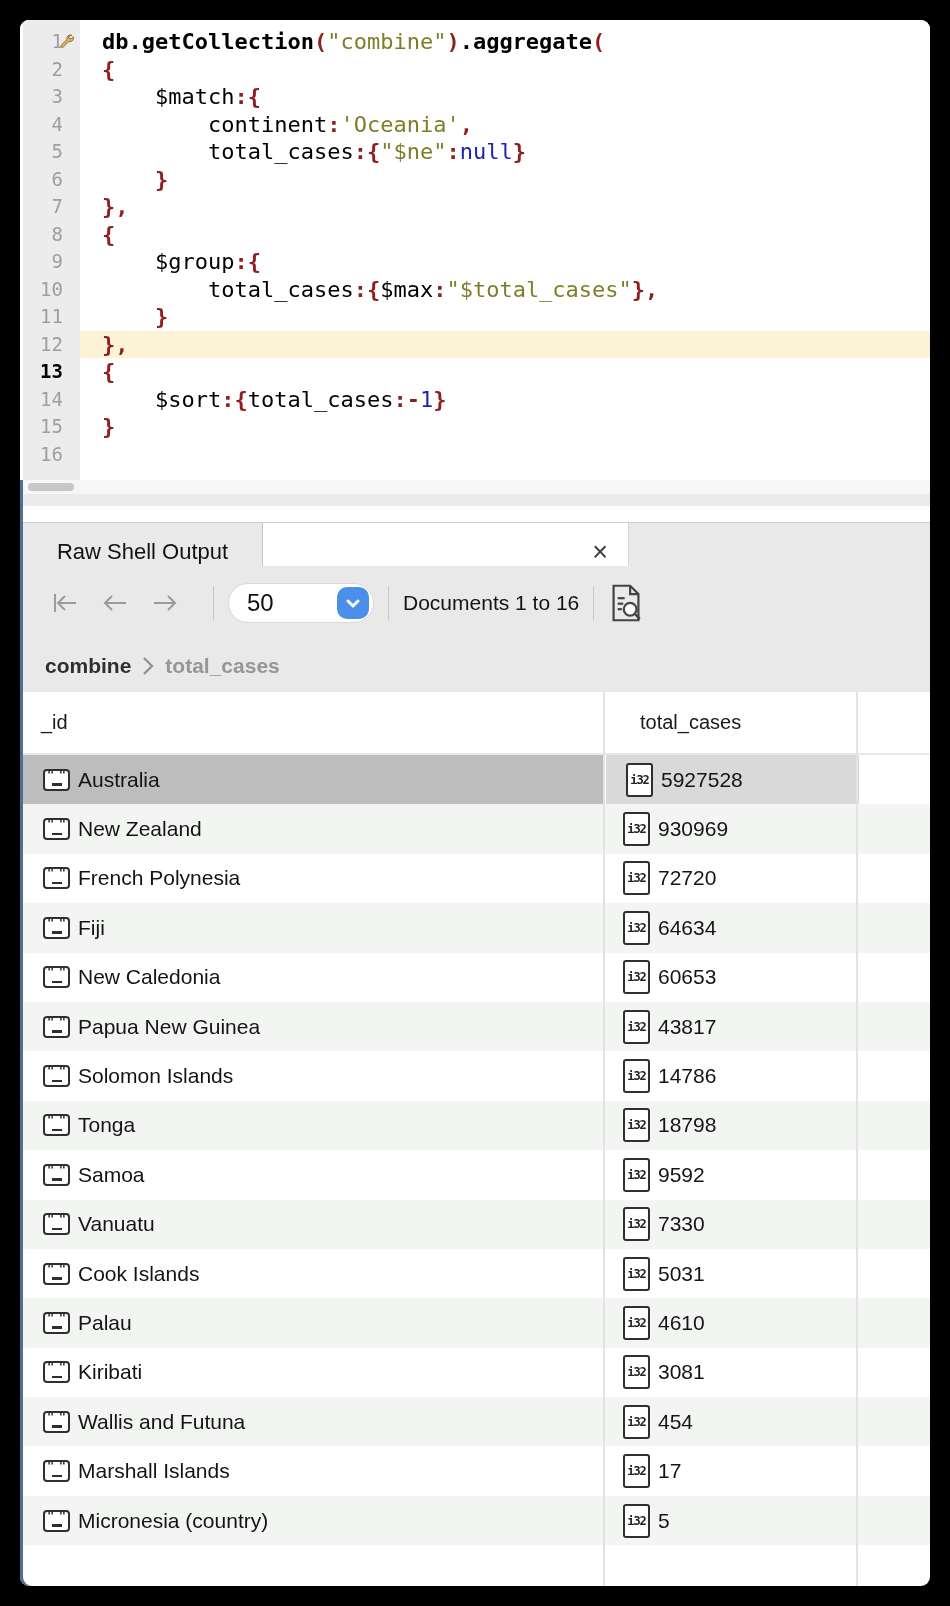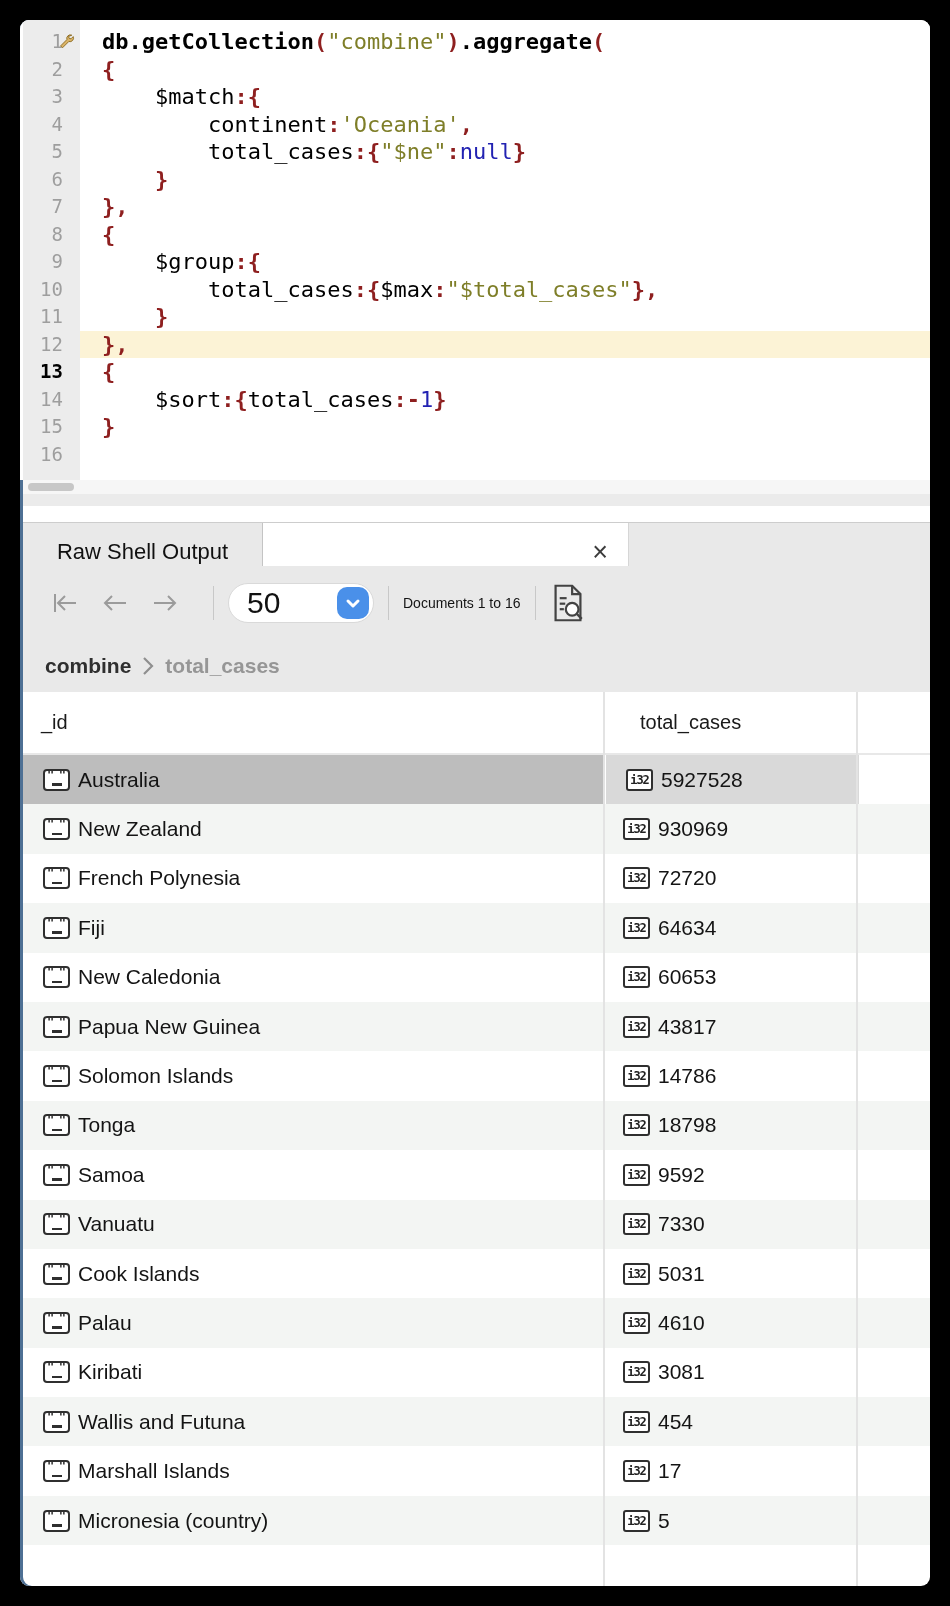--- a/index.html
+++ b/index.html
@@ -43,24 +43,24 @@
               padding-left:26px;border-right:1px solid #d6d6d6;}
   .tab .close{margin-left:auto;margin-right:20px;font-size:27px;color:#3c3c3c;line-height:1;}
 
   
   .toolbar{position:absolute;left:3px;right:0;top:546px;height:74px;background:#e9e9e9;
            display:flex;align-items:center;}
   .navbtn{width:32px;height:28px;margin-right:18px;}
   .vsep{width:1px;height:34px;background:#c8c8c8;margin:0 14px;}
   .pill{width:146px;height:40px;background:#fff;border:1px solid #d9d9d9;border-radius:20px;
         display:flex;align-items:center;box-sizing:border-box;padding-left:18px;position:relative;}
-  .pill .val{font-size:30px;color:#111;}
+  .pill .val{font-size:24px;color:#111;}
   .bluebtn{position:absolute;right:4px;top:3px;width:32px;height:32px;background:#4a90e9;
            border-radius:10px;display:flex;align-items:center;justify-content:center;}
-  .status{font-size:14px;color:#141414;}
+  .status{font-size:21px;color:#141414;}
 
   
   .crumbbar{position:absolute;left:3px;right:0;top:620px;height:52px;background:#e9e9e9;
             display:flex;align-items:center;padding-left:22px;}
   .crumb-col{font-size:21px;font-weight:bold;color:#2f2f2f;}
   .crumb-sep{margin:0 11px;display:flex;align-items:center;}
   .crumb-field{font-size:21px;font-weight:bold;color:#969696;}
 
   
   .theader{position:absolute;left:3px;right:0;top:672px;height:63px;background:#fff;
@@ -84,21 +84,21 @@
   .ctext{font-size:21px;color:#141414;margin-left:8px;white-space:nowrap;}
 
   
   .str-icon{position:relative;width:27px;height:22px;border:2px solid #2f2f2f;border-radius:4px;
             background:#fff;box-sizing:border-box;flex:none;}
   .str-icon .q{position:absolute;top:-3px;font-family:"DejaVu Sans Mono",monospace;
                font-size:12px;font-weight:bold;color:#2f2f2f;}
   .str-icon .ql{left:2px;} .str-icon .qr{right:2px;}
   .str-icon .us{position:absolute;bottom:3px;left:50%;margin-left:-5px;width:10px;height:2.5px;
                 background:#2f2f2f;}
-  .int-icon{width:27px;height:22px;border:2px solid #2f2f2f;border-radius:3px;background:#fff;
+  .int-icon{width:27px;height:34px;border:2px solid #2f2f2f;border-radius:3px;background:#fff;
             box-sizing:border-box;display:flex;align-items:center;justify-content:center;
             font-family:"DejaVu Sans Mono",monospace;font-size:12px;font-weight:bold;
             letter-spacing:-1px;color:#222;flex:none;}
 </style>
 </head>
 <body>
 
 <div class="canvas">
   <div class="window">
 

